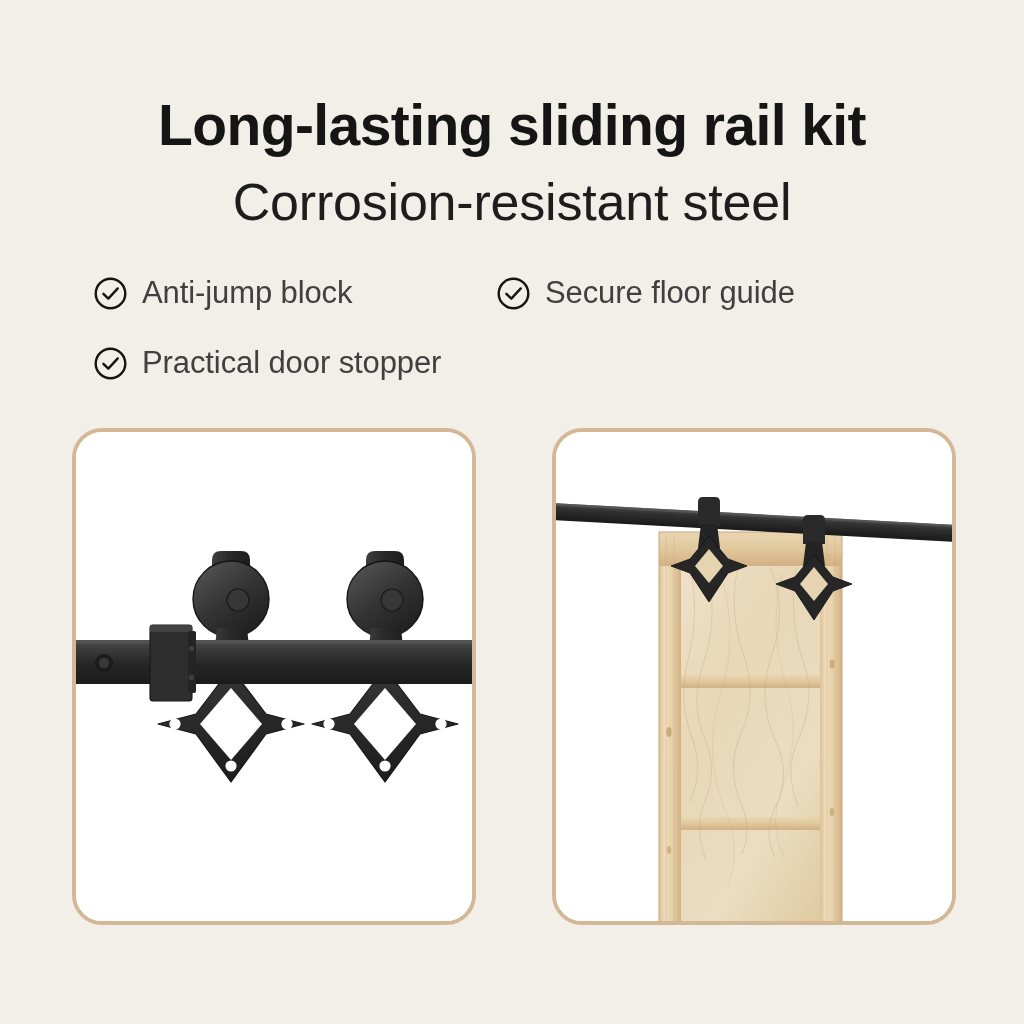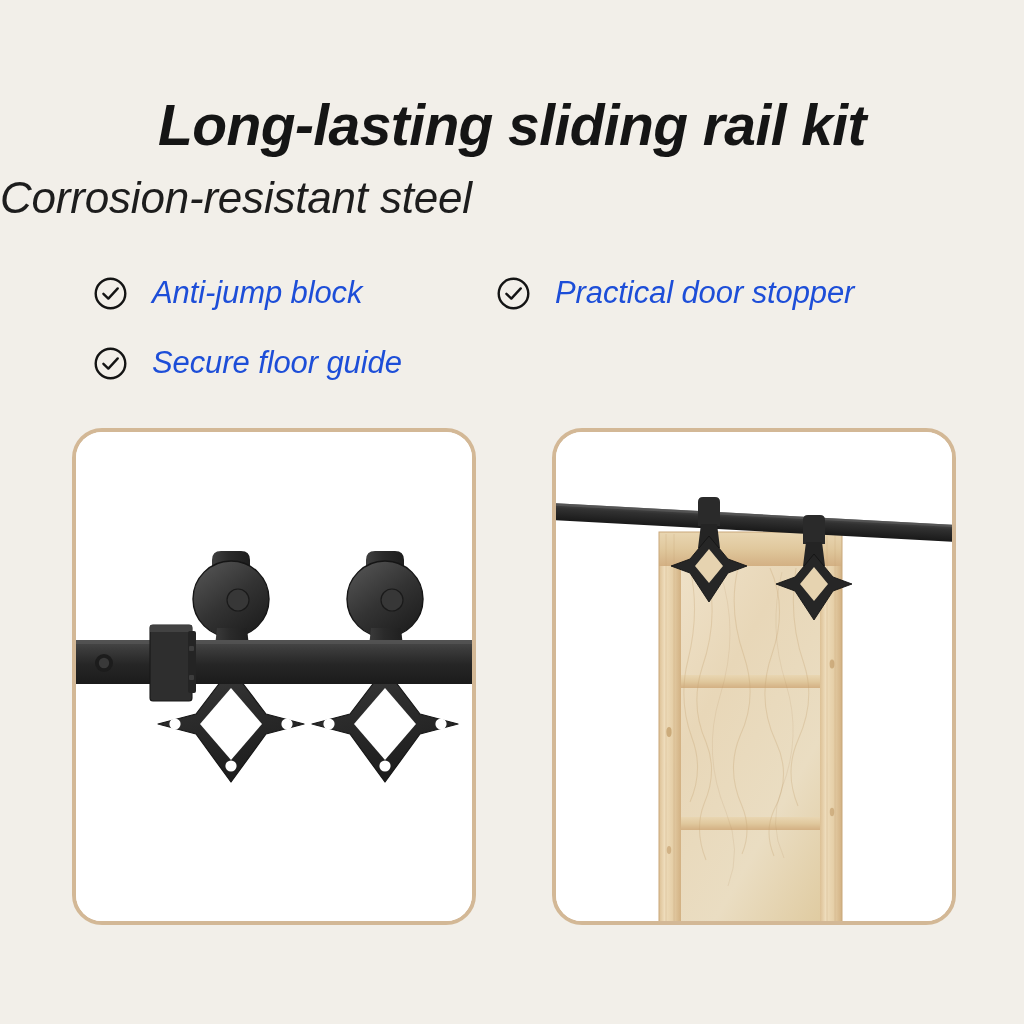--- a/index.html
+++ b/index.html
@@ -14,21 +14,20 @@
     font-family: "Liberation Sans", sans-serif;
     overflow: hidden;
     position: relative;
   }
 
   .page {
     position: absolute;
     inset: 0;
     width: 1024px;
     height: 984px;
-    font-style: italic;
   }
 
   
   .headline {
     position: absolute;
     top: 96px;
     left: 0;
     width: 1024px;
     text-align: center;
     font-size: 57px;
@@ -36,21 +35,22 @@
     letter-spacing: -0.6px;
     color: #151515;
     line-height: 1.05;
     white-space: nowrap;
   }
   .subhead {
     position: absolute;
     top: 174px;
     left: 0;
     width: 1024px;
-    font-size: 44px;
+    text-align: center;
+    font-size: 52px;
     font-weight: 400;
     color: #1d1d1d;
     line-height: 1.1;
     letter-spacing: -0.2px;
     white-space: nowrap;
   }
 
   
   .features {
     position: absolute;
@@ -68,24 +68,23 @@
   }
   .feature-icon {
     width: 37px;
     height: 37px;
     flex: 0 0 37px;
     display: block;
   }
   .feature-label {
     font-size: 31px;
     font-weight: 400;
-    color: #1d4ed8;
+    color: #404040;
     white-space: nowrap;
     letter-spacing: -0.1px;
-    margin-left: 10px;
   }
 
   
   .card {
     position: absolute;
     background: #ffffff;
     border: 4px solid #d3b896;
     border-radius: 30px;
     overflow: hidden;
     box-sizing: border-box;
@@ -112,29 +111,29 @@
         <path d="M7.4 12.2 L10.6 15.3 L16.7 8.7" fill="none" stroke="#141414" stroke-width="1.55" stroke-linecap="round" stroke-linejoin="round"></path>
       </svg>
       <span class="feature-label">Anti-jump block</span>
     </div>
 
     <div class="feature">
       <svg class="feature-icon" viewBox="0 0 24 24">
         <circle cx="12" cy="12" r="9.6" fill="none" stroke="#141414" stroke-width="1.55"></circle>
         <path d="M7.4 12.2 L10.6 15.3 L16.7 8.7" fill="none" stroke="#141414" stroke-width="1.55" stroke-linecap="round" stroke-linejoin="round"></path>
       </svg>
-      <span class="feature-label">Practical door stopper</span>
+      <span class="feature-label">Secure floor guide</span>
     </div>
 
     <div class="feature">
       <svg class="feature-icon" viewBox="0 0 24 24">
         <circle cx="12" cy="12" r="9.6" fill="none" stroke="#141414" stroke-width="1.55"></circle>
         <path d="M7.4 12.2 L10.6 15.3 L16.7 8.7" fill="none" stroke="#141414" stroke-width="1.55" stroke-linecap="round" stroke-linejoin="round"></path>
       </svg>
-      <span class="feature-label">Secure floor guide</span>
+      <span class="feature-label">Practical door stopper</span>
     </div>
 
 
   </div>
 
   <div class="card" id="card-left">
     <svg class="card-svg" viewBox="0 0 396 489" preserveAspectRatio="xMidYMid slice">
       <defs>
         <linearGradient id="railGrad" x1="0" y1="0" x2="0" y2="1">
           <stop offset="0%" stop-color="#4a4a4a"></stop>

